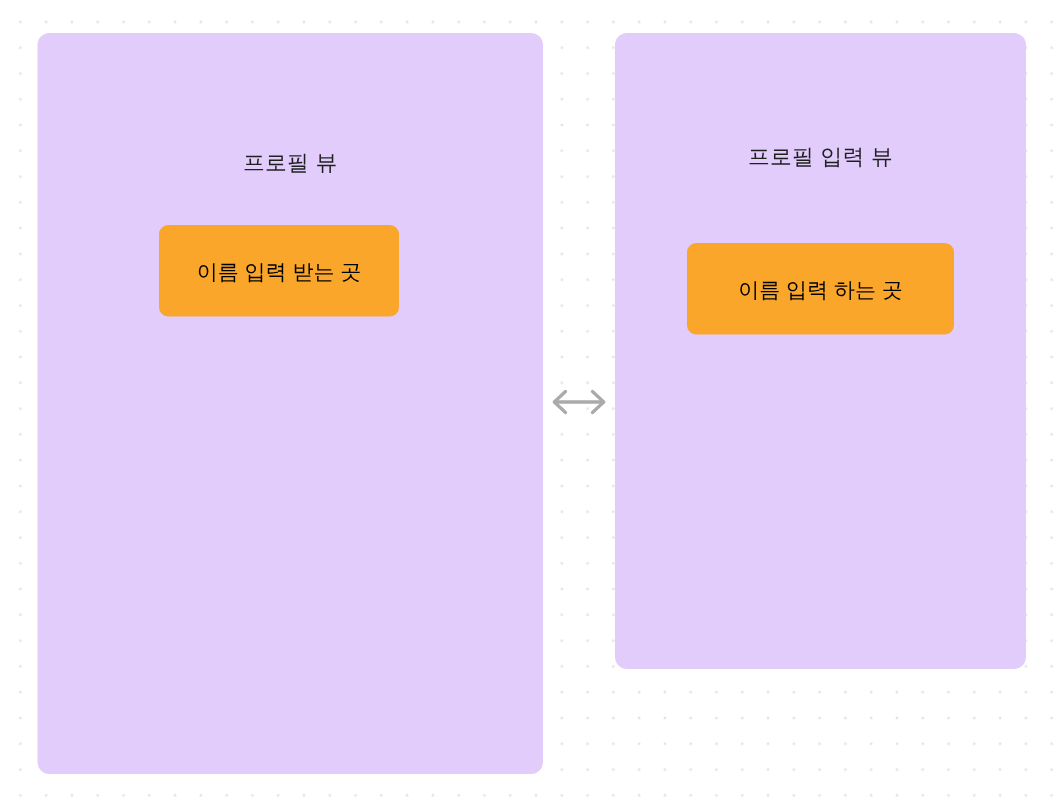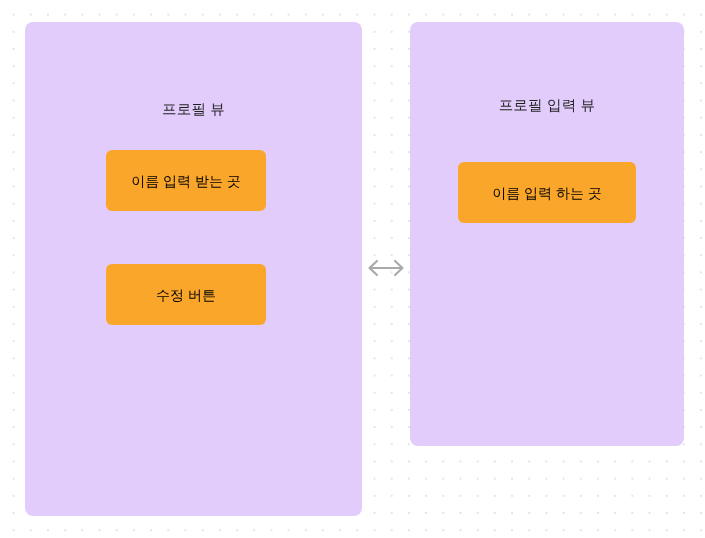--- a/index.html
+++ b/index.html
@@ -107,23 +107,20 @@
 
 <div id="canvas">
 
   <div id="panel-left" class="panel">
     <div class="panel-title">프로필 뷰</div>
 
     <div class="node row1">
       <span>이름 입력 받는 곳</span>
     </div>
 
-    <div class="node row2">
-      <span>수정 버튼</span>
-    </div>
   </div>
 
   <div id="connector">
     <span>
       <svg width="44" height="22" viewBox="0 0 44 22" aria-hidden="true">
         <g fill="none" stroke="#aaaaaa" stroke-width="2.2" stroke-linecap="round" stroke-linejoin="round">
           <line x1="6" y1="11" x2="38" y2="11"></line>
           <polyline points="13,4 5.5,11 13,18"></polyline>
           <polyline points="31,4 38.5,11 31,18"></polyline>
         </g>

